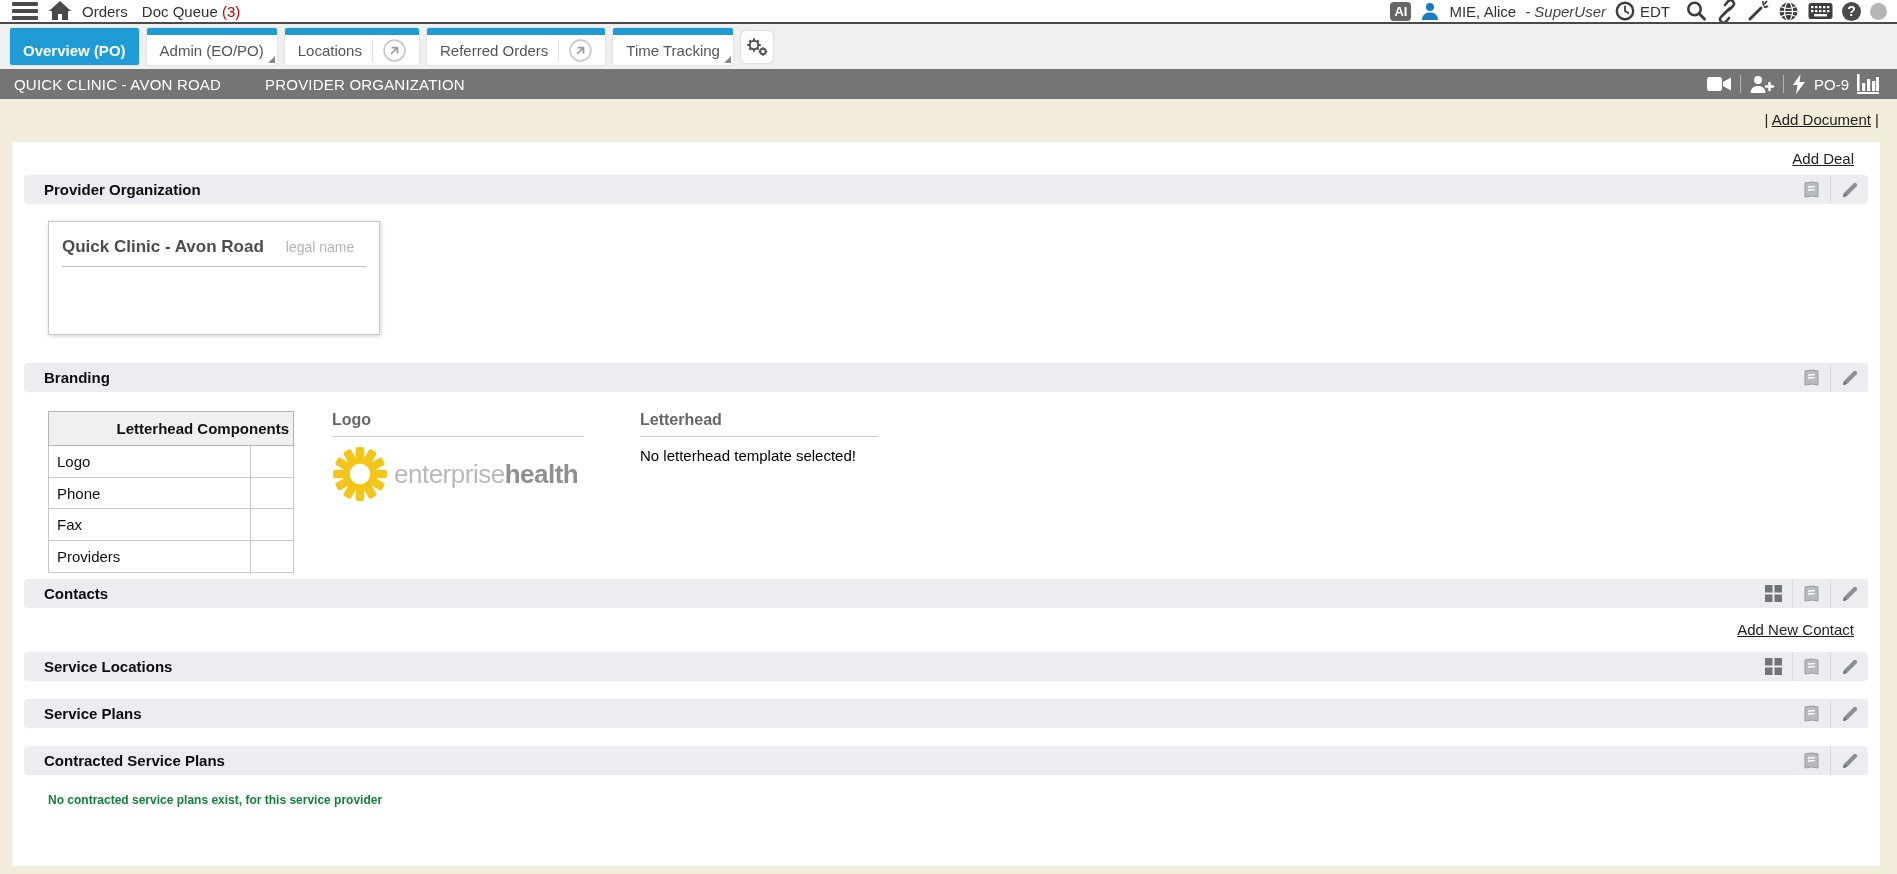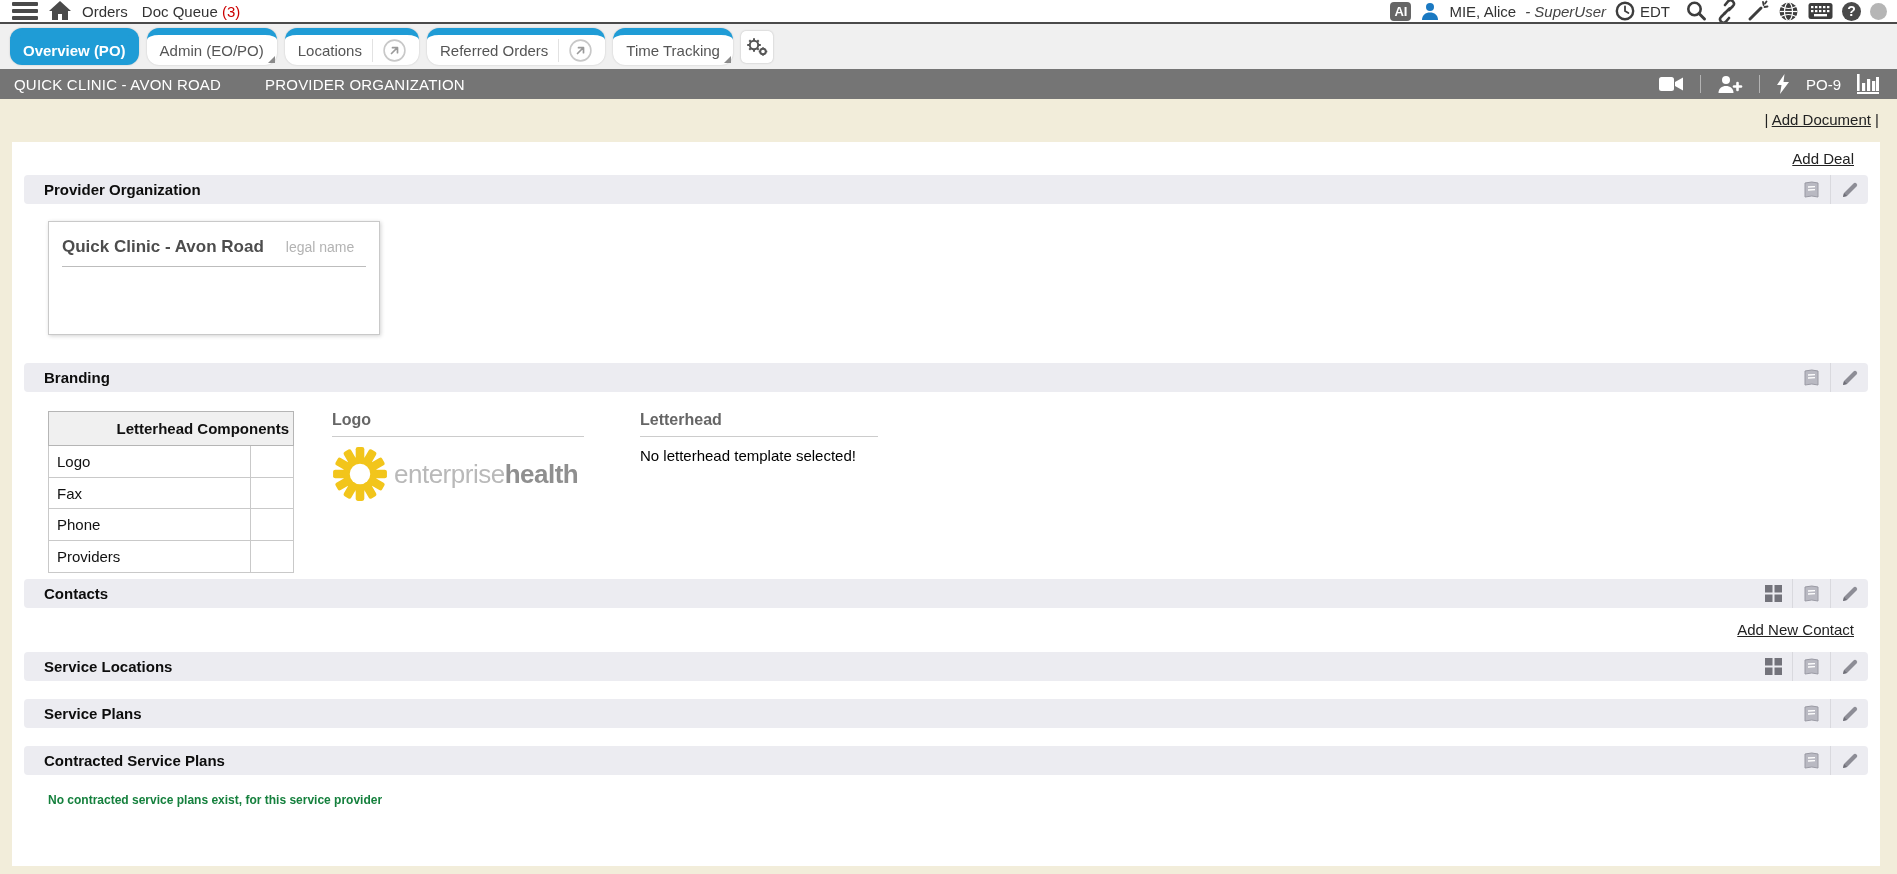--- a/index.html
+++ b/index.html
@@ -22,21 +22,21 @@
   .ai-badge { background:#666; color:#fff; font-weight:bold; font-size:13px; padding:2px 4px; border-radius:4px; }
   .user-name { font-size:15px; color:#333; }
   .user-role { font-size:15px; color:#444; font-style:italic; }
   .icon-btn { display:inline-flex; align-items:center; justify-content:center; cursor:pointer; }
   .tz { font-size:15px; color:#333; margin-left:-4px; }
   .help-circle { width:19px; height:19px; border-radius:50%; background:#4a4a4a; color:#fff; font-weight:bold; font-size:14px; display:inline-flex; align-items:center; justify-content:center; }
   .status-dot { width:17px; height:17px; border-radius:50%; background:#b5b5b5; }
   
   .tabbar { height:45px; background:#f0f0f0; display:flex; align-items:center; padding:0 0 0 10px; gap:8px; }
   .tab {
-    position:relative; height:37px; background:#fff; border-radius:12px;
+    position:relative; height:37px; background:#fff; border-radius:2px;
     border-top:7px solid #1f9cd6; display:flex; align-items:center;
     padding:0 13px; font-size:15px; color:#555; cursor:pointer;
     box-shadow:0 0 2px rgba(0,0,0,.18);
   }
   .tab.active { background:#1f9cd6; border-top:7px solid #1f9cd6; color:#fff; font-weight:bold; }
   .tab .fold { position:absolute; right:2px; bottom:2px; width:0; height:0; border-left:7px solid transparent; border-bottom:7px solid #8a8a8a; }
   .tab .ext {
     margin-left:10px; padding-left:10px; border-left:1px solid #e2e2e2;
     display:inline-flex; align-items:center;
   }
@@ -44,21 +44,21 @@
     width:32px; height:32px; background:#fff; border-radius:5px; box-shadow:0 0 2px rgba(0,0,0,.25);
     display:flex; align-items:center; justify-content:center; cursor:pointer;
   }
   
   .graybar {
     height:30px; background:#757575; color:#fff; display:flex; align-items:center;
     padding:0 18px 0 14px; font-size:15px;
   }
   .graybar .entity { letter-spacing:.2px; }
   .graybar .context { margin-left:44px; letter-spacing:.2px; }
-  .graybar-right { margin-left:auto; display:flex; align-items:center; gap:16px; }
+  .graybar-right { margin-left:auto; display:flex; align-items:center; gap:8px; }
   .gdiv { width:1px; height:18px; background:rgba(255,255,255,.45); }
   .chart-underline { border-bottom:2px solid #fff; padding-bottom:1px; }
   .po-code { font-size:15px; }
   
   .page { height:767px; display:flex; flex-direction:column; }
   .adddoc-row { text-align:right; padding:12px 18px 10px 0; font-size:15px; color:#222; }
   .adddoc-row a { color:#222; text-decoration:underline; cursor:pointer; }
   .card { background:#fff; margin:4px 17px 0 12px; flex:1; padding:6px 12px 0 12px; }
   .adddeal-row { text-align:right; padding:2px 14px 8px 0; font-size:15px; }
   .adddeal-row a, .addcontact-row a { color:#222; text-decoration:underline; cursor:pointer; }
@@ -358,25 +358,25 @@
       <table class="lh-table">
         <tbody>
             <tr>
               <th colspan="2">Letterhead Components</th>
             </tr>
         <tr>
               <td>Logo</td>
               <td class="c2"></td>
             </tr>
         <tr>
-              <td>Fax</td>
+              <td>Phone</td>
               <td class="c2"></td>
             </tr>
         <tr>
-              <td>Phone</td>
+              <td>Fax</td>
               <td class="c2"></td>
             </tr>
         <tr>
               <td>Providers</td>
               <td class="c2"></td>
             </tr>
       </tbody>
         </table>
 
       <div class="logo-block">

